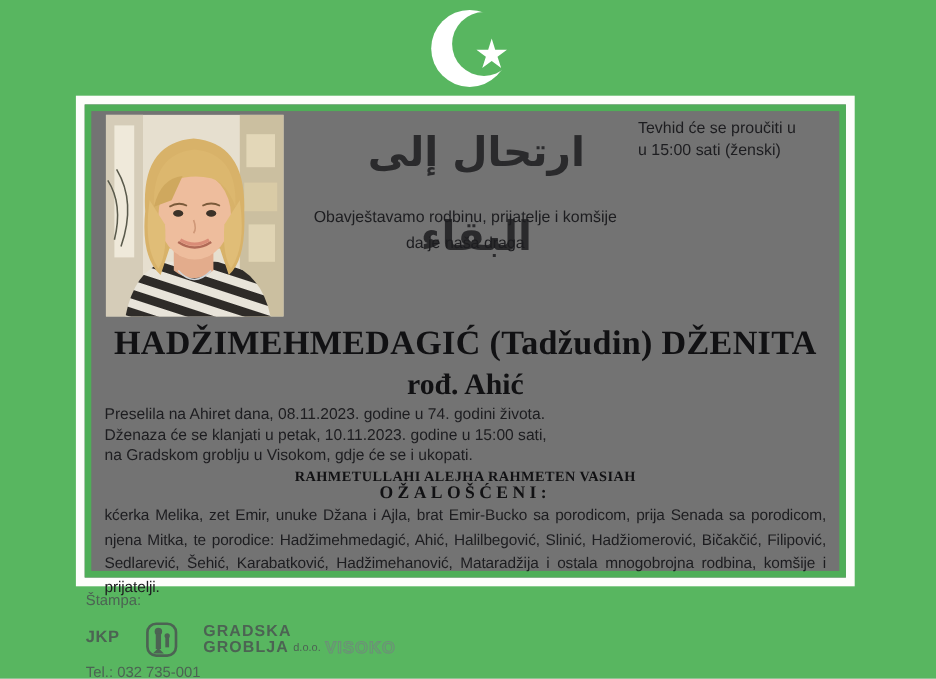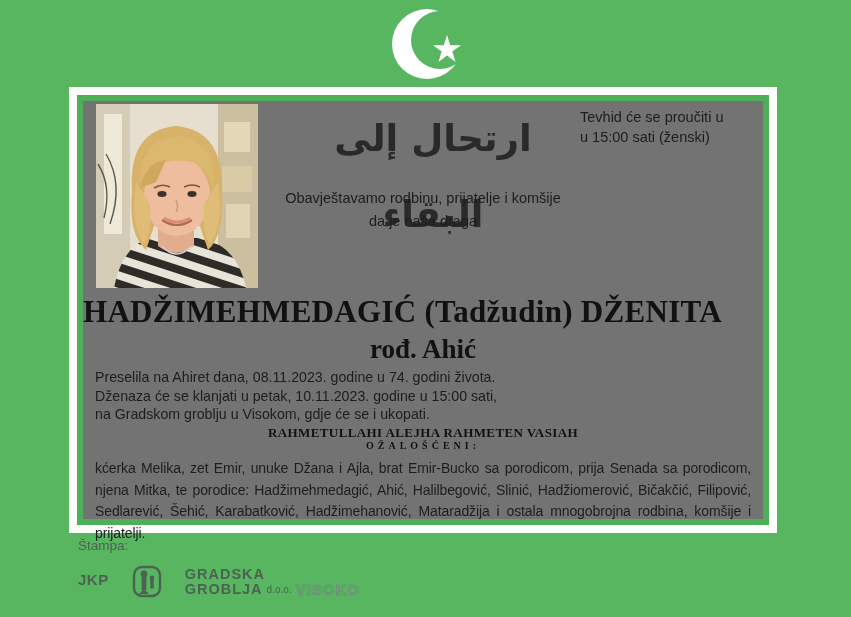--- a/index.html
+++ b/index.html
@@ -72,20 +72,21 @@
     text-align: center;
     font-size: 14.5px;
     line-height: 23px;
     color: #1d1d20;
   }
 
   .deceased-name {
     position: absolute;
     left: 0; top: 193px;
     width: 100%;
+    text-align: center;
     font-family: "Liberation Serif", serif;
     font-size: 31px;
     font-weight: bold;
     color: #111113;
     letter-spacing: 0.3px;
   }
 
   .maiden-name {
     position: absolute;
     left: 0; top: 233px;
@@ -117,21 +118,21 @@
     letter-spacing: 0.4px;
     color: #111113;
   }
 
   .mourners-heading {
     position: absolute;
     left: 0; top: 339px;
     width: 100%;
     text-align: center;
     font-family: "Liberation Serif", serif;
-    font-size: 10px;
+    font-size: 16px;
     font-weight: bold;
     letter-spacing: 4px;
     color: #111113;
   }
 
   .mourners {
     position: absolute;
     left: 12px; top: 357px;
     width: 656px;
     font-size: 14px;
@@ -267,15 +268,16 @@
       </span>
       <span class="company-names">
         <div class="company-line">GRADSKA</div>
         <div class="company-sub">
           <span class="company-line">GROBLJA</span>
           <span class="dooo">d.o.o.</span>
           <span class="visoko">VISOKO</span>
         </div>
       </span>
     </div>
+    <div class="phone">Tel.: 032 735-001</div>
   </div>
 
 </div>
 
 </body></html>

